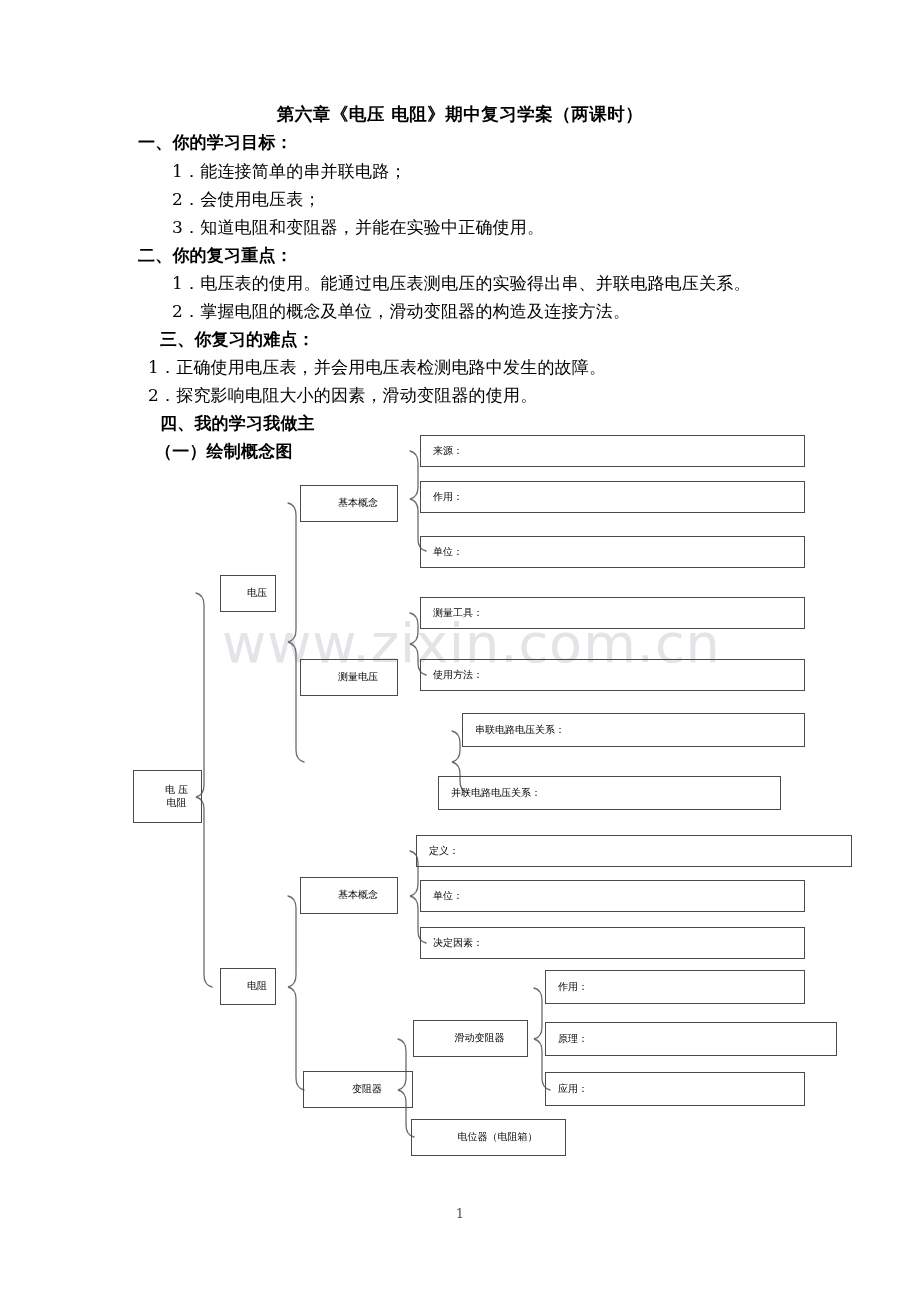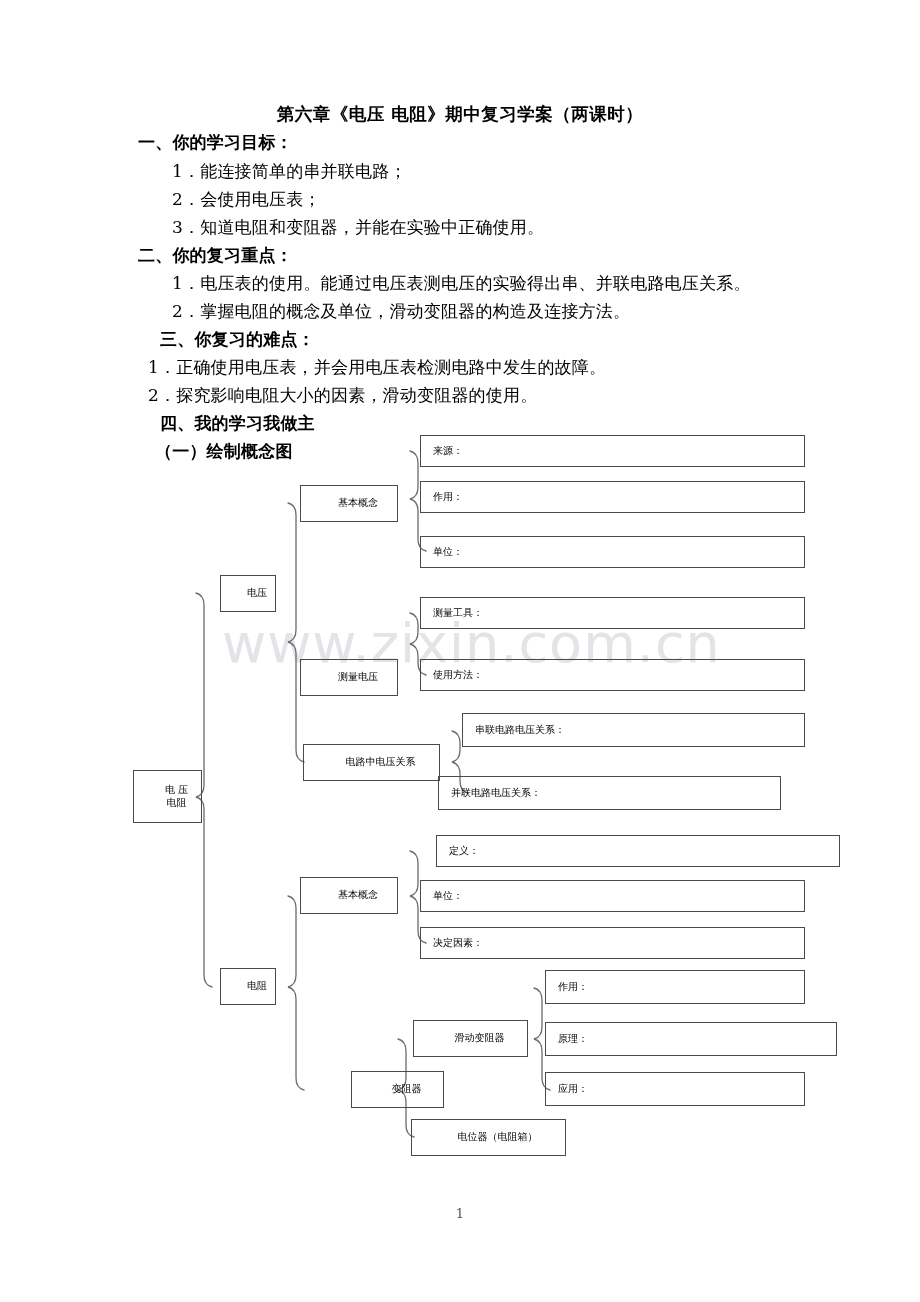--- a/index.html
+++ b/index.html
@@ -144,32 +144,31 @@
 
     <div class="node center" style="left:300px; top:485px; width:98px; height:37px;">基本概念</div>
     <div class="node leaf" style="left:420px; top:435px; width:385px; height:32px;">来源：</div>
     <div class="node leaf" style="left:420px; top:481px; width:385px; height:32px;">作用：</div>
     <div class="node leaf" style="left:420px; top:536px; width:385px; height:32px;">单位：</div>
 
     <div class="node center" style="left:300px; top:630px; width:98px; height:37px;margin-top:29px;">测量电压</div>
     <div class="node leaf" style="left:420px; top:597px; width:385px; height:32px;">测量工具：</div>
     <div class="node leaf" style="left:420px; top:659px; width:385px; height:32px;">使用方法：</div>
 
-    <div class="node center" style="left:303px; top:744px; width:137px; height:37px;">电路中电压关系</div>
     <div class="node leaf" style="left:462px; top:713px; width:343px; height:34px;">串联电路电压关系：</div>
     <div class="node leaf" style="left:438px; top:776px; width:343px; height:34px;">并联电路电压关系：</div>
 
     <div class="node center" style="left:220px; top:968px; width:56px; height:37px;">电阻</div>
 
     <div class="node center" style="left:300px; top:877px; width:98px; height:37px;">基本概念</div>
-    <div class="node leaf" style="left:436px; top:835px; width:404px; height:32px;">定义：</div>
+    <div class="node leaf" style="left:416px; top:835px; width:436px; height:32px;">定义：</div>
     <div class="node leaf" style="left:420px; top:880px; width:385px; height:32px;">单位：</div>
     <div class="node leaf" style="left:420px; top:927px; width:385px; height:32px;">决定因素：</div>
 
-    <div class="node center" style="left:303px; top:1071px; width:93px; height:37px;margin-left:48px;">变阻器</div>
+    <div class="node center" style="left:303px; top:1071px; width:110px; height:37px;">变阻器</div>
 
     <div class="node center" style="left:413px; top:1020px; width:115px; height:37px;">滑动变阻器</div>
     <div class="node leaf" style="left:545px; top:970px; width:260px; height:34px;">作用：</div>
     <div class="node leaf" style="left:545px; top:1022px; width:292px; height:34px;">原理：</div>
     <div class="node leaf" style="left:545px; top:1072px; width:260px; height:34px;">应用：</div>
 
     <div class="node center" style="left:411px; top:1119px; width:155px; height:37px;">电位器（电阻箱）</div>
 
   </div>
 

